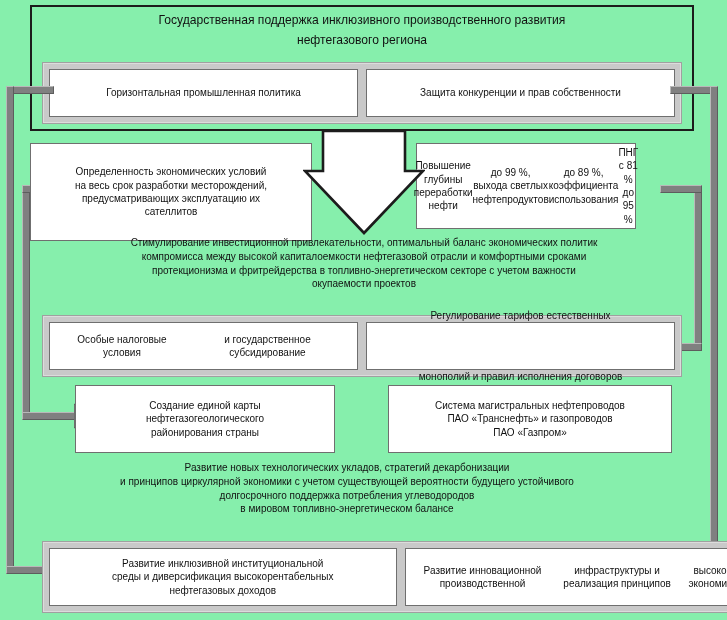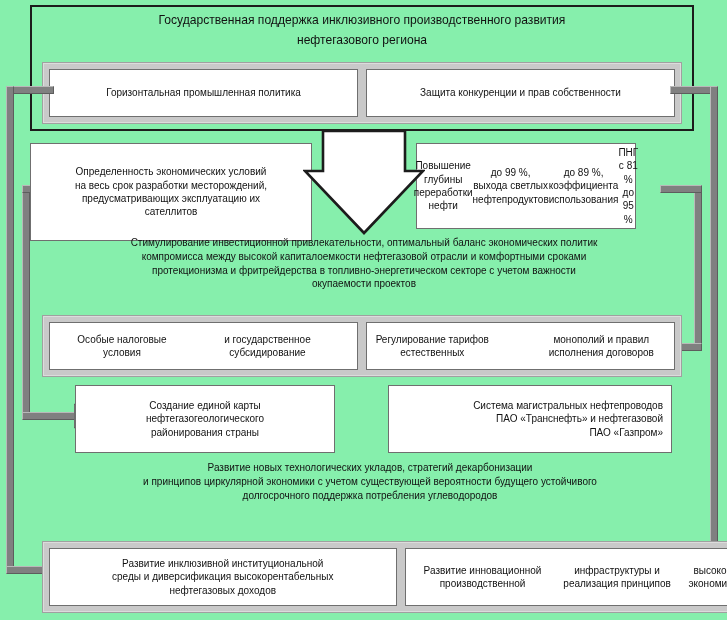--- a/index.html
+++ b/index.html
@@ -143,42 +143,43 @@
     <div>компромисса между высокой капиталоемкости нефтегазовой отрасли и комфортными сроками</div>
     <div>протекционизма и фритрейдерства в топливно-энергетическом секторе с учетом важности</div>
     <div>окупаемости проектов</div>
   </div>
 
   <div class="abs panel" style="left:42px;top:315px;width:640px;height:62px;">
     <div class="wbox f115" style="flex-direction:row;">
       <div>Особые налоговые условия</div>
       <div>и государственное субсидирование</div>
     </div>
-    <div class="wbox f115" style="flex-direction:row;gap:47px;">
+    <div class="wbox f115" style="flex-direction:column;gap:47px;">
       <div>Регулирование тарифов естественных</div>
       <div>монополий и правил исполнения договоров</div>
     </div>
   </div>
 
   <div class="abs wbox f115" style="left:75px;top:385px;width:260px;height:68px;flex-direction:column;">
     <div>Создание единой карты</div>
     <div>нефтегазогеологического</div>
     <div>районирования страны</div>
   </div>
 
-  <div class="abs wbox f115" style="left:388px;top:385px;width:284px;height:68px;flex-direction:column;align-items:flex-end;">
+  <div class="abs wbox f115" style="left:388px;top:385px;width:284px;height:68px;flex-direction:column;">
     <div>Система магистральных нефтепроводов</div>
-    <div>ПАО «Транснефть» и нефтегазовой</div>
+    <div>ПАО «Транснефть» и газопроводов</div>
     <div>ПАО «Газпром»</div>
   </div>
 
-  <div class="abs txt f115" style="left:28px;top:461px;width:684px;">
+  <div class="abs txt f115" style="left:5px;top:461px;width:684px;">
     <div>Развитие новых технологических укладов, стратегий декарбонизации</div>
     <div>и принципов циркулярной экономики с учетом существующей вероятности будущего устойчивого</div>
     <div>долгосрочного поддержка потребления углеводородов</div>
+    <div>в мировом топливно-энергетическом балансе</div>
   </div>
 
   <div class="abs panel" style="left:42px;top:541px;width:717px;height:72px;">
     <div class="wbox f115" style="flex-direction:column;">
       <div>Развитие инклюзивной институциональной</div>
       <div>среды и диверсификация высокорентабельных</div>
       <div>нефтегазовых доходов</div>
     </div>
     <div class="wbox f115" style="flex-direction:row;">
       <div>Развитие инновационной производственной</div>

